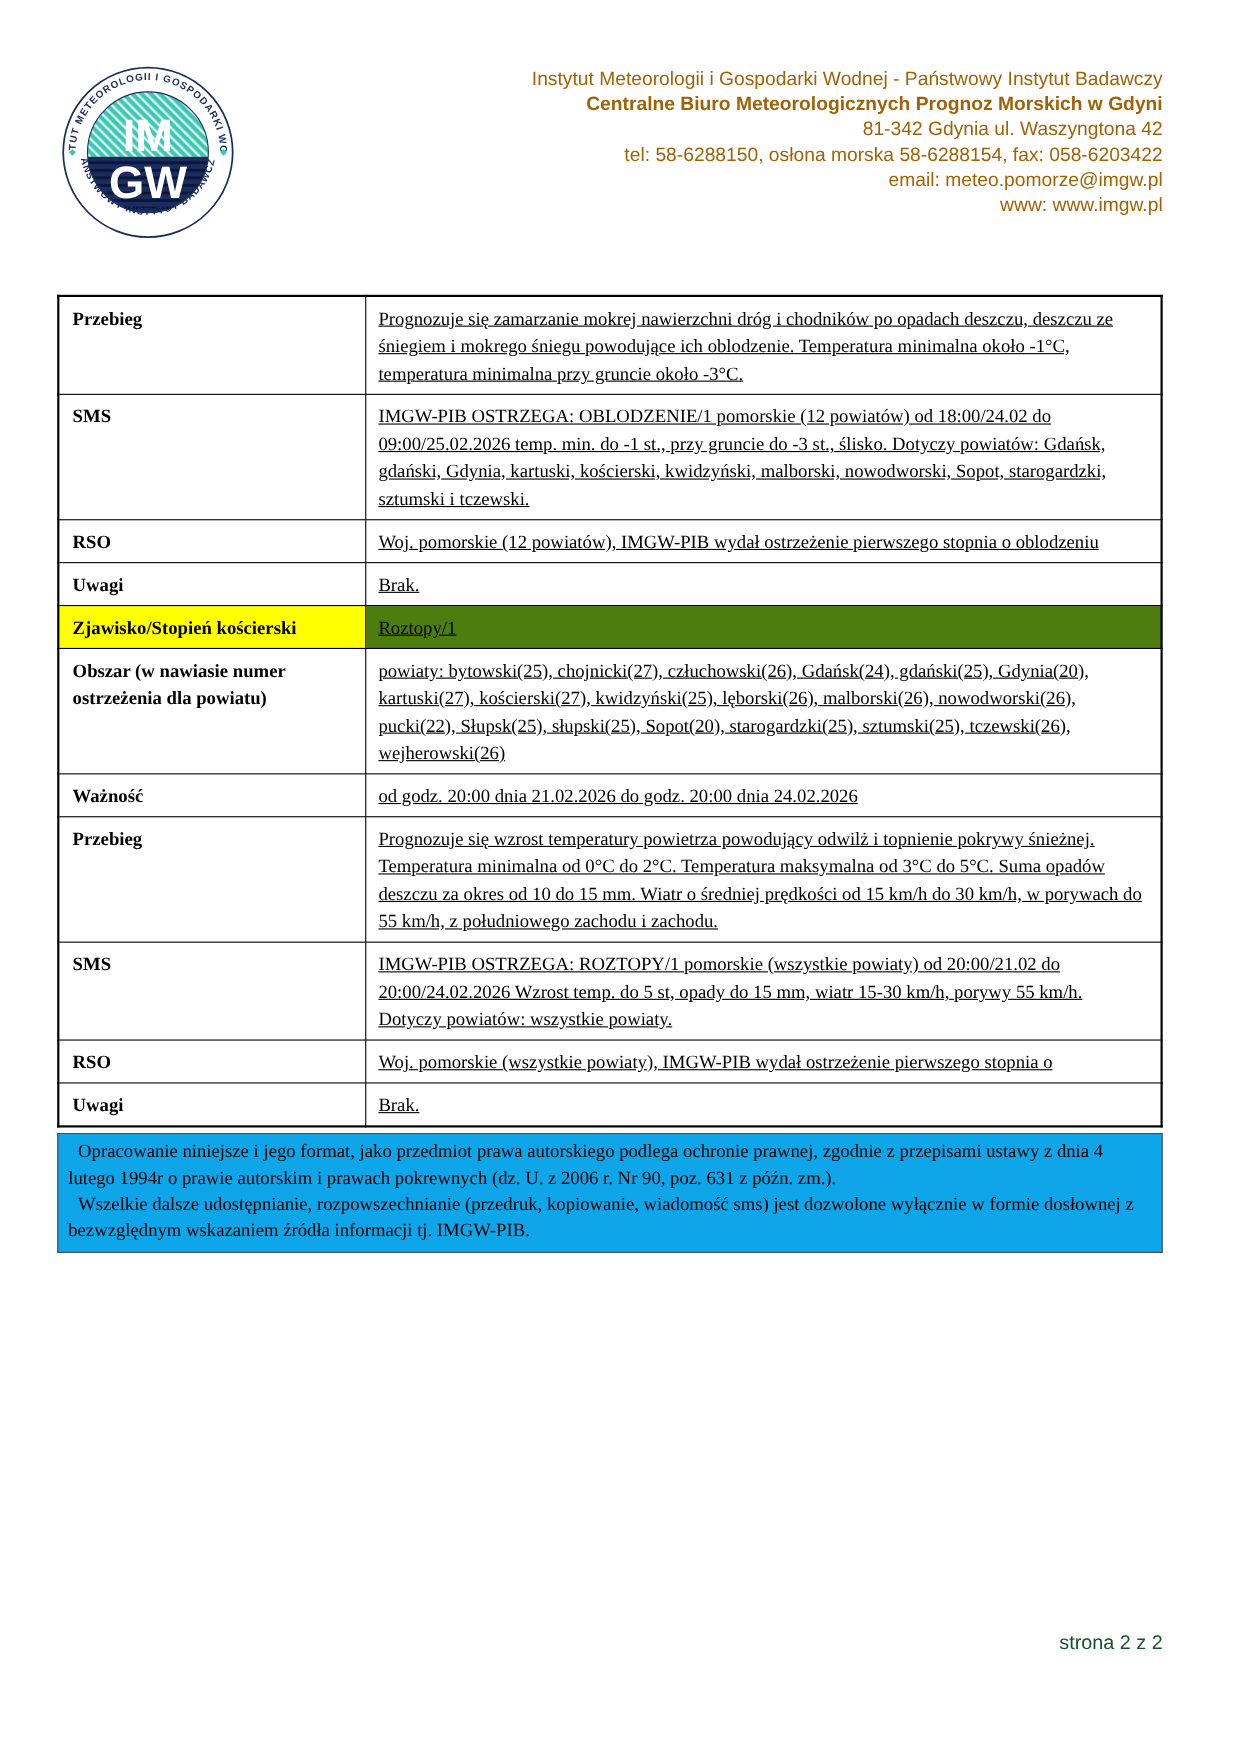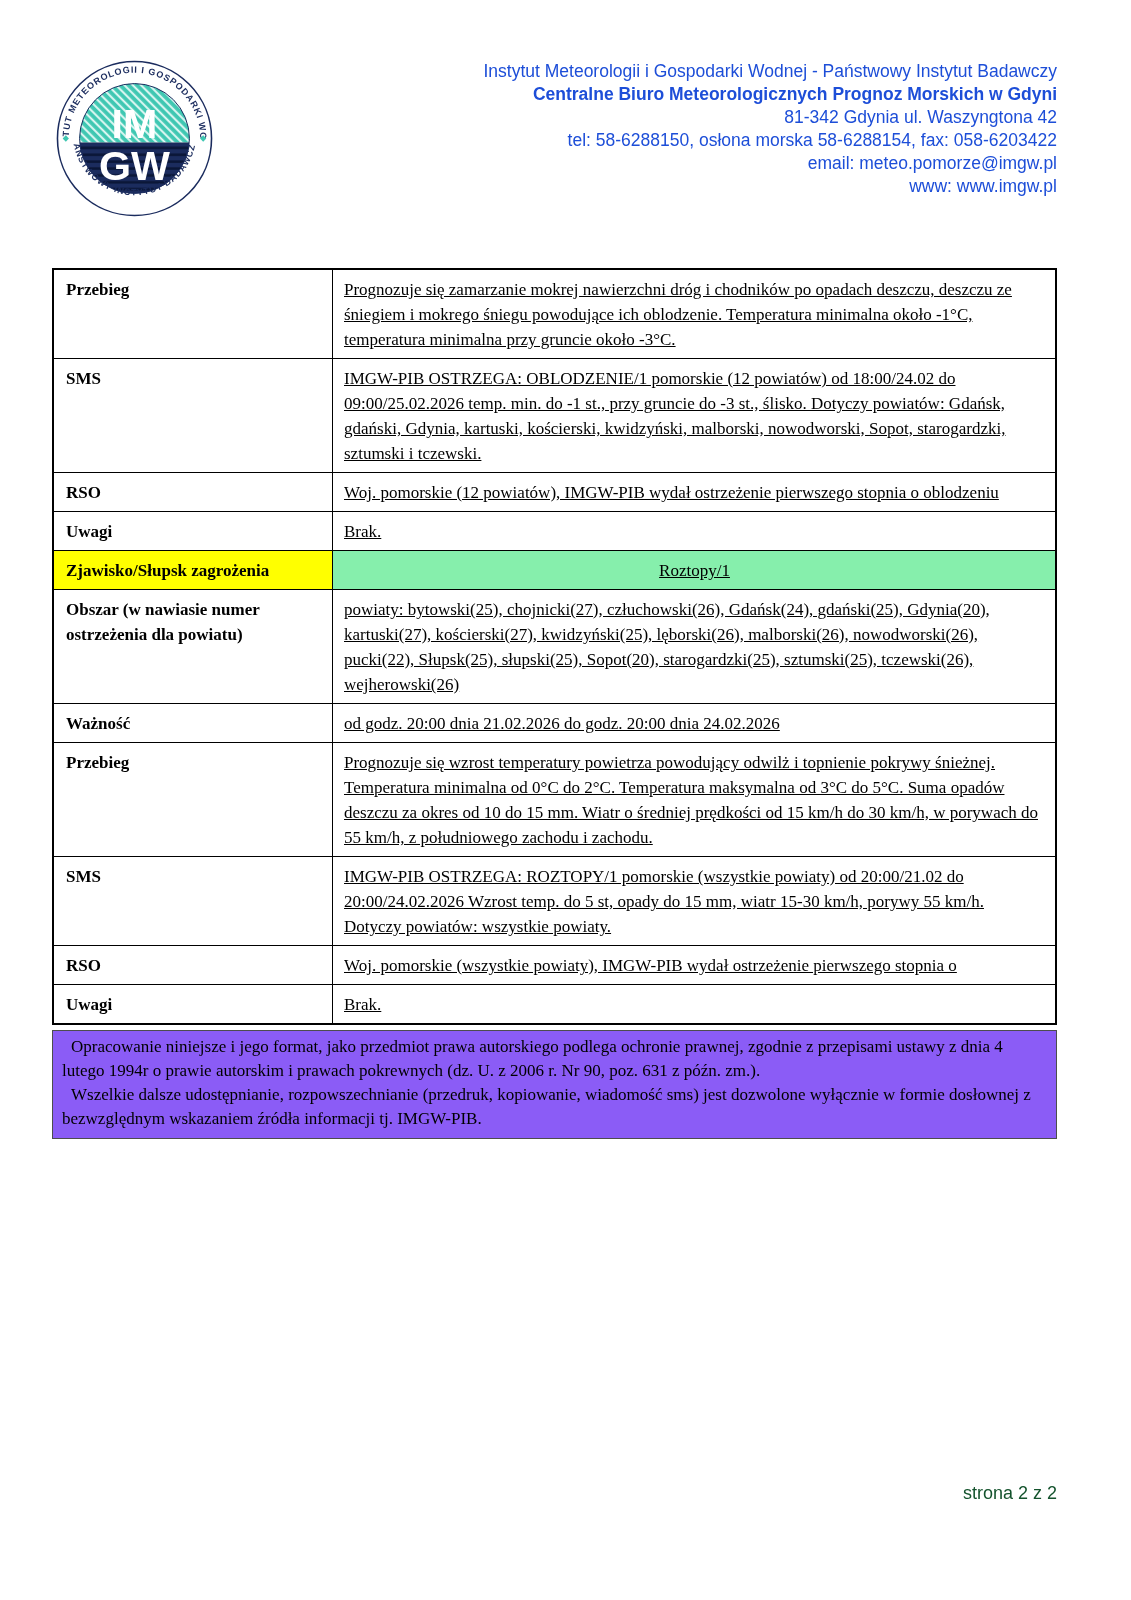--- a/index.html
+++ b/index.html
@@ -36,21 +36,21 @@
   }
   .header-text {
     position: absolute;
     top: 60px;
     left: 250px;
     right: 74px;
     text-align: right;
     font-family: "Liberation Sans", "DejaVu Sans", sans-serif;
     font-size: 17.5px;
     line-height: 23px;
-    color: #1d4ed8;
+    color: #a16207;
   }
   .header-text .bold { font-weight: bold; }
 
   
   .content {
     position: absolute;
     left: 52px;
     top: 268px;
     width: 1005px;
     border-radius: 32px;
@@ -71,21 +71,21 @@
     font-weight: bold;
     padding: 7px 8px 6px 12px;
   }
   td.val {
     padding: 7px 10px 6px 11px;
     text-decoration: underline;
   }
 
   .copyright {
     margin-top: 5px;
-    background: #8b5cf6;
+    background: #0ea5e9;
     border: 1px solid #4d4d4d;
     padding: 4px 9px 7px 9px;
     font-size: 17px;
     line-height: 24px;
   }
   .copyright p { margin: 0; text-indent: 9px; }
 
   .page-num {
     position: absolute;
     top: 1483px;
@@ -153,22 +153,22 @@
         </tr>
         <tr>
           <td class="lbl">RSO</td>
           <td class="val">Woj. pomorskie (12 powiatów), IMGW-PIB wydał ostrzeżenie pierwszego stopnia o oblodzeniu</td>
         </tr>
         <tr>
           <td class="lbl">Uwagi</td>
           <td class="val">Brak.</td>
         </tr>
         <tr>
-          <td class="lbl" style="background: rgb(255, 255, 0);">Zjawisko/Słupsk zagrożenia</td>
-          <td class="val" style="background: #86efac; text-align: center;">Roztopy/1</td>
+          <td class="lbl" style="background: rgb(255, 255, 0);">Zjawisko/Stopień kościerski</td>
+          <td class="val" style="background: #4d7c0f;">Roztopy/1</td>
         </tr>
         <tr>
           <td class="lbl">Obszar (w nawiasie numer ostrzeżenia dla powiatu)</td>
           <td class="val">powiaty: bytowski(25), chojnicki(27), człuchowski(26), Gdańsk(24), gdański(25), Gdynia(20), kartuski(27), kościerski(27),  kwidzyński(25), lęborski(26), malborski(26), nowodworski(26), pucki(22), Słupsk(25), słupski(25), Sopot(20), starogardzki(25), sztumski(25), tczewski(26), wejherowski(26)</td>
         </tr>
         <tr>
           <td class="lbl">Ważność</td>
           <td class="val">od godz. 20:00 dnia 21.02.2026 do godz. 20:00 dnia 24.02.2026</td>
         </tr>
         <tr>

